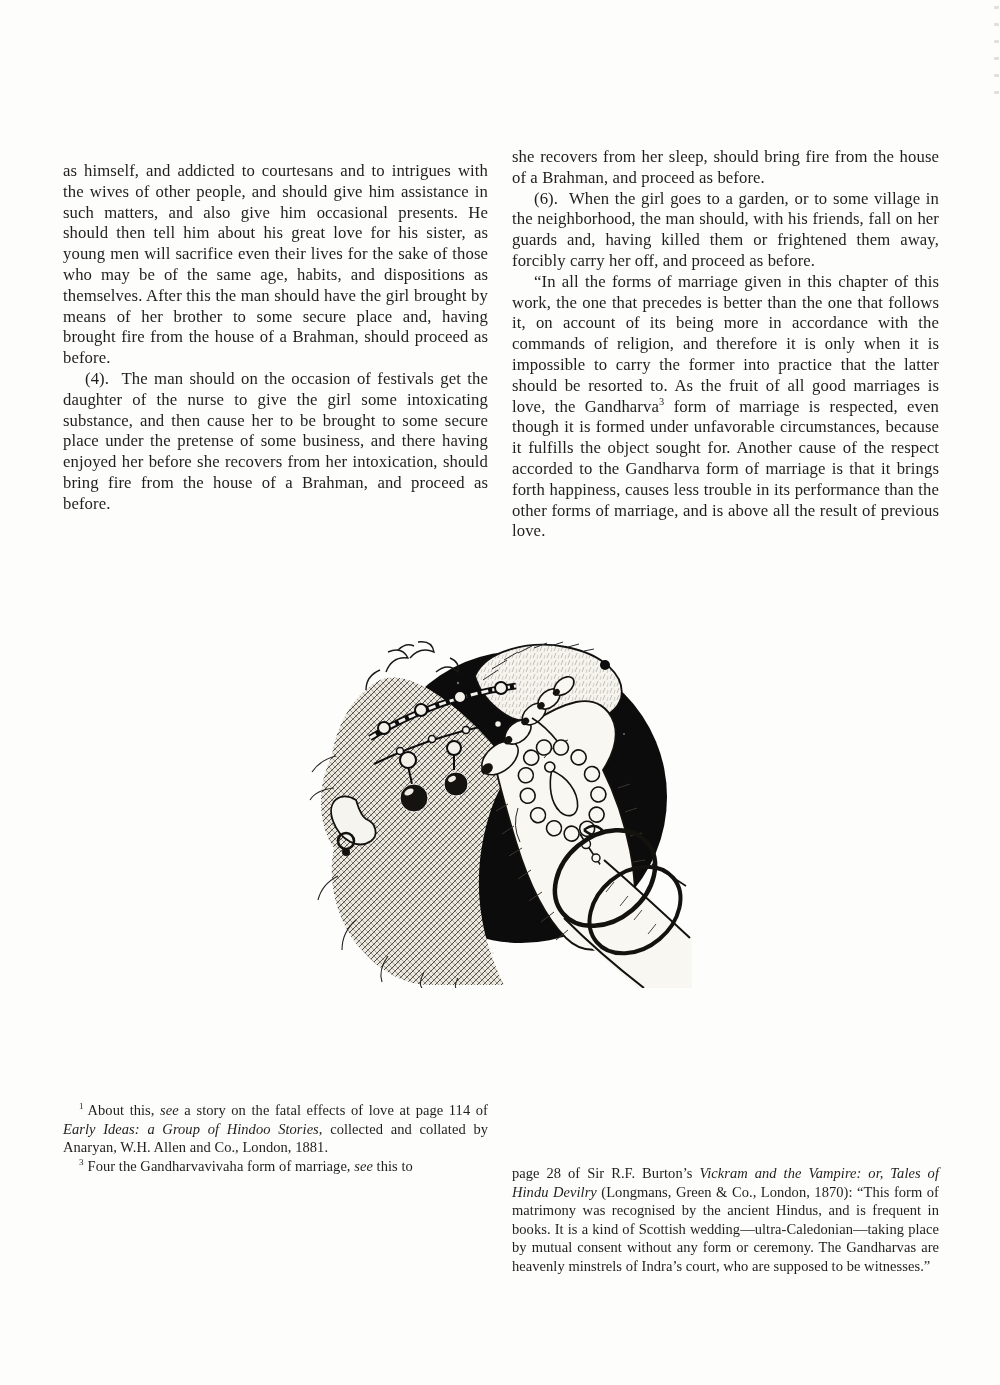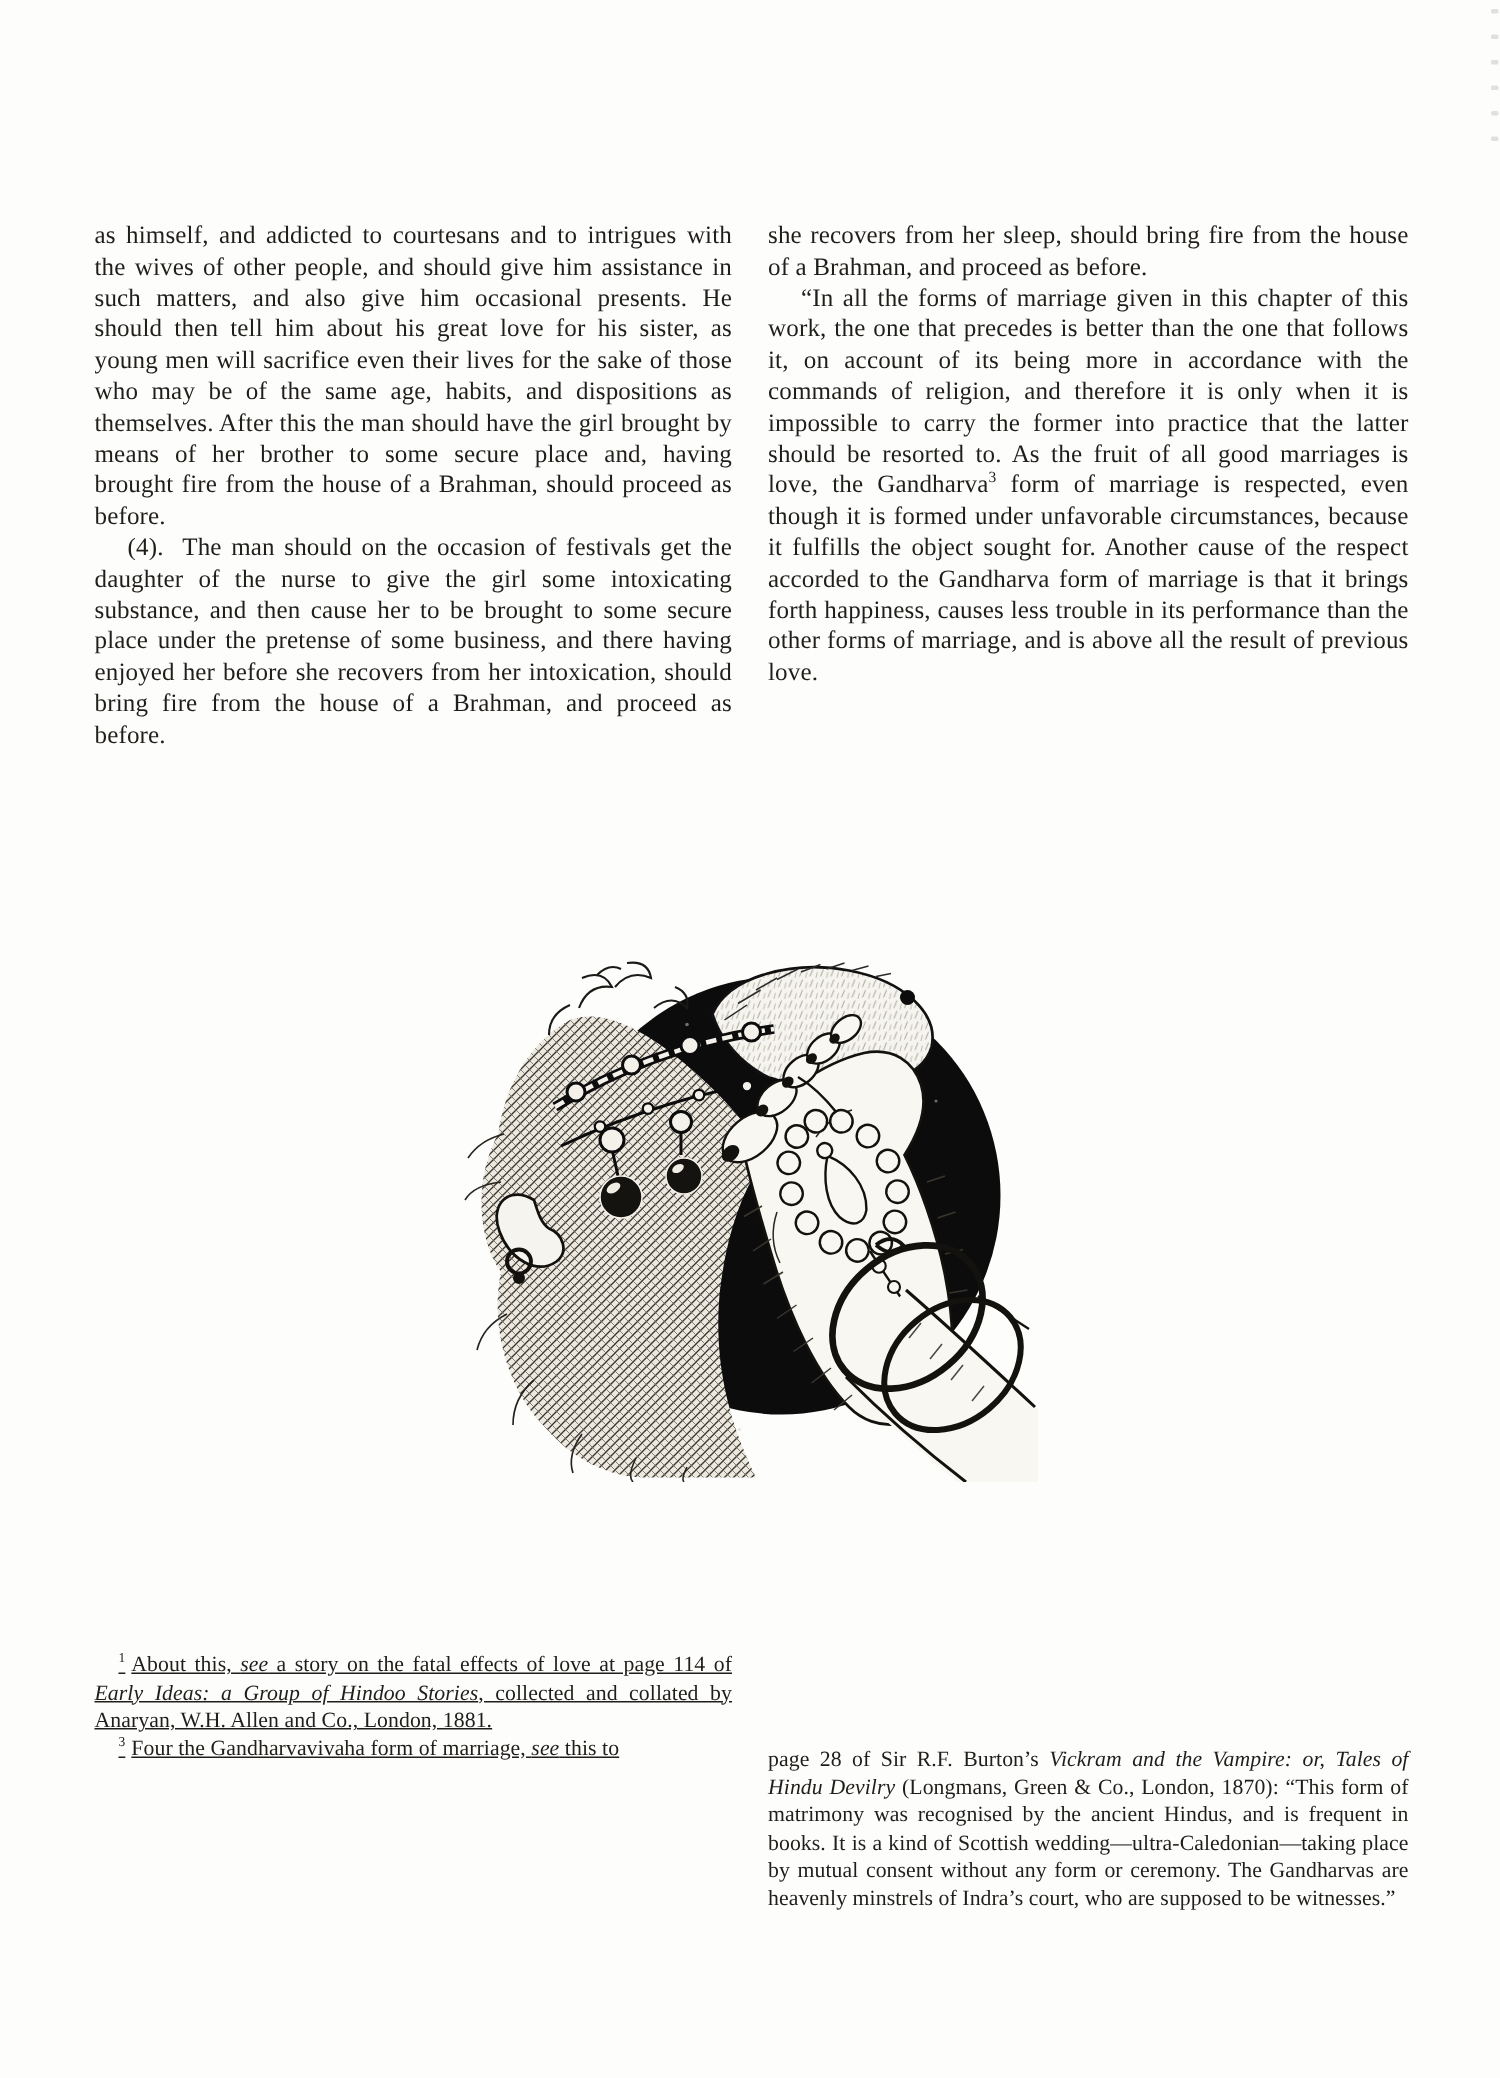--- a/index.html
+++ b/index.html
@@ -9,31 +9,31 @@
     position:relative;
     font-family:"Liberation Serif","DejaVu Serif",serif;
     color:#201e1a;
     overflow:hidden;
   }
   .col{
     position:absolute;width:425px;
     font-size:16.7px;line-height:20.8px;
     text-align:justify;letter-spacing:0.1px;
   }
-  .col-left{left:63px;top:147px;}
+  .col-left{left:63px;top:161px;}
   .col-right{left:512px;top:147px;width:427px;}
   p{margin:0;}
   .ind{text-indent:22px;}
   sup.ref{font-size:0.62em;line-height:0;vertical-align:super;}
   .footnotes{
     position:absolute;width:425px;
     font-size:14.5px;line-height:18.6px;
     text-align:justify;letter-spacing:0.05px;
   }
-  .fn-left{left:63px;top:1101px;text-decoration:underline;}
+  .fn-left{left:63px;top:1101px;}
   .fn-right{left:512px;top:1164px;width:427px;}
   .fnp{margin:0;text-indent:16px;}
   .fn-cont{text-indent:0;}
   .footnotes sup.ref{margin-right:4px;}
   i.btitle, i.emph{font-style:italic;}
   figure.illustration{
     position:absolute;left:308px;top:638px;width:384px;height:350px;margin:0;
   }
   figure.illustration svg{display:block;width:384px;height:350px;}
   .scan-marks{position:absolute;right:0;top:6px;width:8px;}
@@ -45,20 +45,21 @@
 </head>
 <body>
 
 <div class="col col-left">
   <p class="par">as himself, and addicted to courtesans and to intrigues with the wives of other people, and should give him assistance in such matters, and also give him occasional presents. He should then tell him about his great love for his sister, as young men will sacrifice even their lives for the sake of those who may be of the same age, habits, and dispositions as themselves. After this the man should have the girl brought by means of her brother to some secure place and, having brought fire from the house of a Brahman, should proceed as before.</p>
   <p class="par ind">(4).&nbsp; The man should on the occasion of festivals get the daughter of the nurse to give the girl some intoxicating substance, and then cause her to be brought to some secure place under the pretense of some business, and there having enjoyed her before she recovers from her intoxication, should bring fire from the house of a Brahman, and proceed as before.</p>
 </div>
 
 <div class="col col-right">
   <p class="par">she recovers from her sleep, should bring fire from the house of a Brahman, and proceed as before.</p>
+  <p class="par ind">(6).&nbsp; When the girl goes to a garden, or to some village in the neighborhood, the man should, with his friends, fall on her guards and, having killed them or frightened them away, forcibly carry her off, and proceed as before.</p>
   <p class="par ind"><span>“In all the forms of marriage given in this chapter of this work, the one that precedes is better than the one that follows it, on account of its being more in accordance with the commands of religion, and therefore it is only when it is impossible to carry the former into practice that the latter should be resorted to. As the fruit of all good marriages is love, the Gandharva</span><sup class="ref">3</sup><span> form of marriage is respected, even though it is formed under unfavorable circumstances, because it fulfills the object sought for. Another cause of the respect accorded to the Gandharva form of marriage is that it brings forth happiness, causes less trouble in its performance than the other forms of marriage, and is above all the result of previous love.</span></p>
 </div>
 
 <figure class="illustration">
 <svg viewBox="0 0 384 350" xmlns="http://www.w3.org/2000/svg">
   <defs>
     <pattern id="xh" width="6" height="6" patternUnits="userSpaceOnUse">
       <rect width="6" height="6" fill="#ece8e0"></rect>
       <path d="M0,6 L6,0" stroke="#3a372f" stroke-width="0.9"></path>
       <path d="M0,0 L6,6" stroke="#6b675d" stroke-width="0.55"></path>

